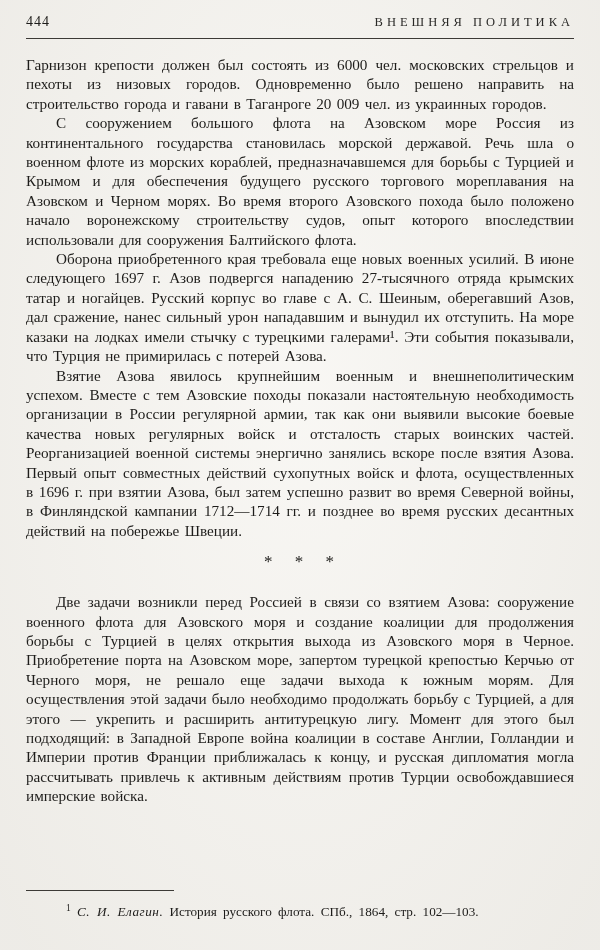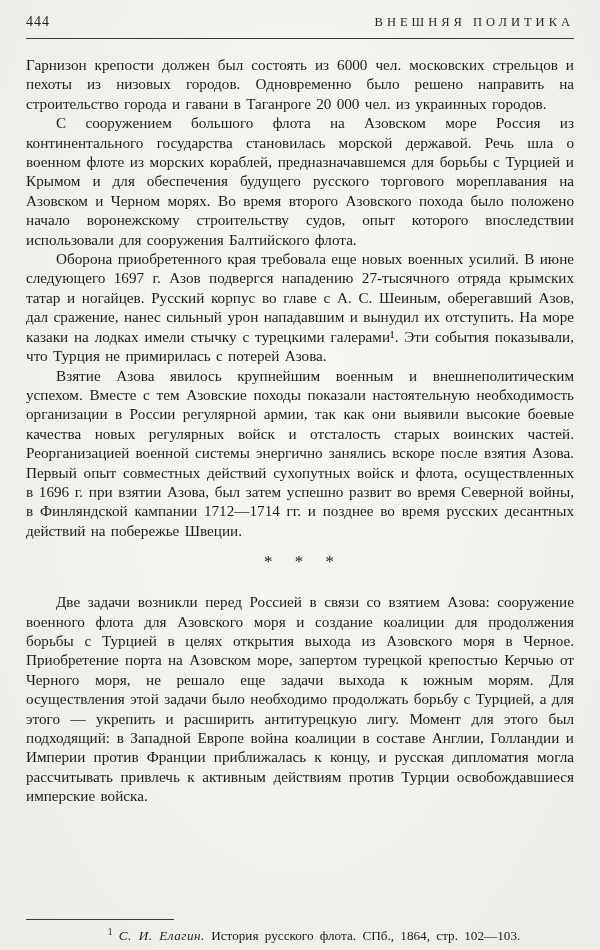--- a/index.html
+++ b/index.html
@@ -11,21 +11,21 @@
     height: 950px;
     background: #f5f3ee;
     font-family: "Liberation Serif", "DejaVu Serif", serif;
     color: #1d1c1a;
     overflow: hidden;
   }
   .page {
     box-sizing: border-box;
     width: 600px;
     height: 950px;
-    padding: 14px 26px 6px 26px;
+    padding: 14px 26px 18px 26px;
     display: flex;
     flex-direction: column;
     background:
       radial-gradient(ellipse at 50% 40%, rgba(255,255,255,0.35), rgba(0,0,0,0.03) 95%),
       #f5f3ee;
   }
   .header {
     position: relative;
     height: 20px;
     flex: 0 0 auto;
@@ -79,26 +79,25 @@
   .footnote-block {
     margin-top: auto;
     flex: 0 0 auto;
   }
   .footnote-rule {
     width: 148px;
     border-top: 1px solid #3c3a36;
     margin-bottom: 7px;
   }
   .footnote {
-    margin: 0;
+    margin: 12px;
     font-size: 13.2px;
     line-height: 17px;
     text-indent: 28px;
     word-spacing: 3px;
-    text-align: center;
   }
   .footnote sup {
     font-size: 9.5px;
     line-height: 0;
   }
   .footnote i {
     letter-spacing: 0.5px;
   }
 </style>
 </head>
@@ -107,21 +106,21 @@
 <div class="page">
 
   <div class="header">
     <span class="pagenum">444</span>
     <span class="running-title">ВНЕШНЯЯ ПОЛИТИКА</span>
   </div>
 
   <div class="header-rule"></div>
 
   <div class="body-text">
-    <p class="para no-indent">Гарнизон крепости должен был состоять из 6000 чел. московских стрельцов и пехоты из низовых городов. Одновременно было решено направить на строительство города и гавани в Таганроге 20 000 чел. из украинных городов.</p>
+    <p class="para no-indent">Гарнизон крепости должен был состоять из 6000 чел. московских стрельцов и пехоты из низовых городов. Одновременно было решено направить на строительство города и гавани в Таганроге 20 009 чел. из украинных городов.</p>
     <p class="para">С сооружением большого флота на Азовском море Россия из континентального государства становилась морской державой. Речь шла о военном флоте из морских кораблей, предназначавшемся для борьбы с Турцией и Крымом и для обеспечения будущего русского торгового мореплавания на Азовском и Черном морях. Во время второго Азовского похода было положено начало воронежскому строительству судов, опыт которого впоследствии использовали для сооружения Балтийского флота.</p>
     <p class="para">Оборона приобретенного края требовала еще новых военных усилий. В июне следующего 1697 г. Азов подвергся нападению 27-тысячного отряда крымских татар и ногайцев. Русский корпус во главе с А. С. Шеиным, оберегавший Азов, дал сражение, нанес сильный урон нападавшим и вынудил их отступить. На море казаки на лодках имели стычку с турецкими галерами¹. Эти события показывали, что Турция не примирилась с потерей Азова.</p>
     <p class="para">Взятие Азова явилось крупнейшим военным и внешнеполитическим успехом. Вместе с тем Азовские походы показали настоятельную необходимость организации в России регулярной армии, так как они выявили высокие боевые качества новых регулярных войск и отсталость старых воинских частей. Реорганизацией военной системы энергично занялись вскоре после взятия Азова. Первый опыт совместных действий сухопутных войск и флота, осуществленных в 1696 г. при взятии Азова, был затем успешно развит во время Северной войны, в Финляндской кампании 1712—1714 гг. и позднее во время русских десантных действий на побережье Швеции.</p>
     <div class="separator">* * *</div>
     <p class="para">Две задачи возникли перед Россией в связи со взятием Азова: сооружение военного флота для Азовского моря и создание коалиции для продолжения борьбы с Турцией в целях открытия выхода из Азовского моря в Черное. Приобретение порта на Азовском море, запертом турецкой крепостью Керчью от Черного моря, не решало еще задачи выхода к южным морям. Для осуществления этой задачи было необходимо продолжать борьбу с Турцией, а для этого — укрепить и расширить антитурецкую лигу. Момент для этого был подходящий: в Западной Европе война коалиции в составе Англии, Голландии и Империи против Франции приближалась к концу, и русская дипломатия могла рассчитывать привлечь к активным действиям против Турции освобождавшиеся имперские войска.</p>
   </div>
 
   <div class="footnote-block">
     <div class="footnote-rule"></div>
     <p class="footnote"><sup>1</sup>&nbsp;<i>С. И. Елагин.</i>&nbsp;<span>История русского флота. СПб., 1864, стр. 102—103.</span></p>

